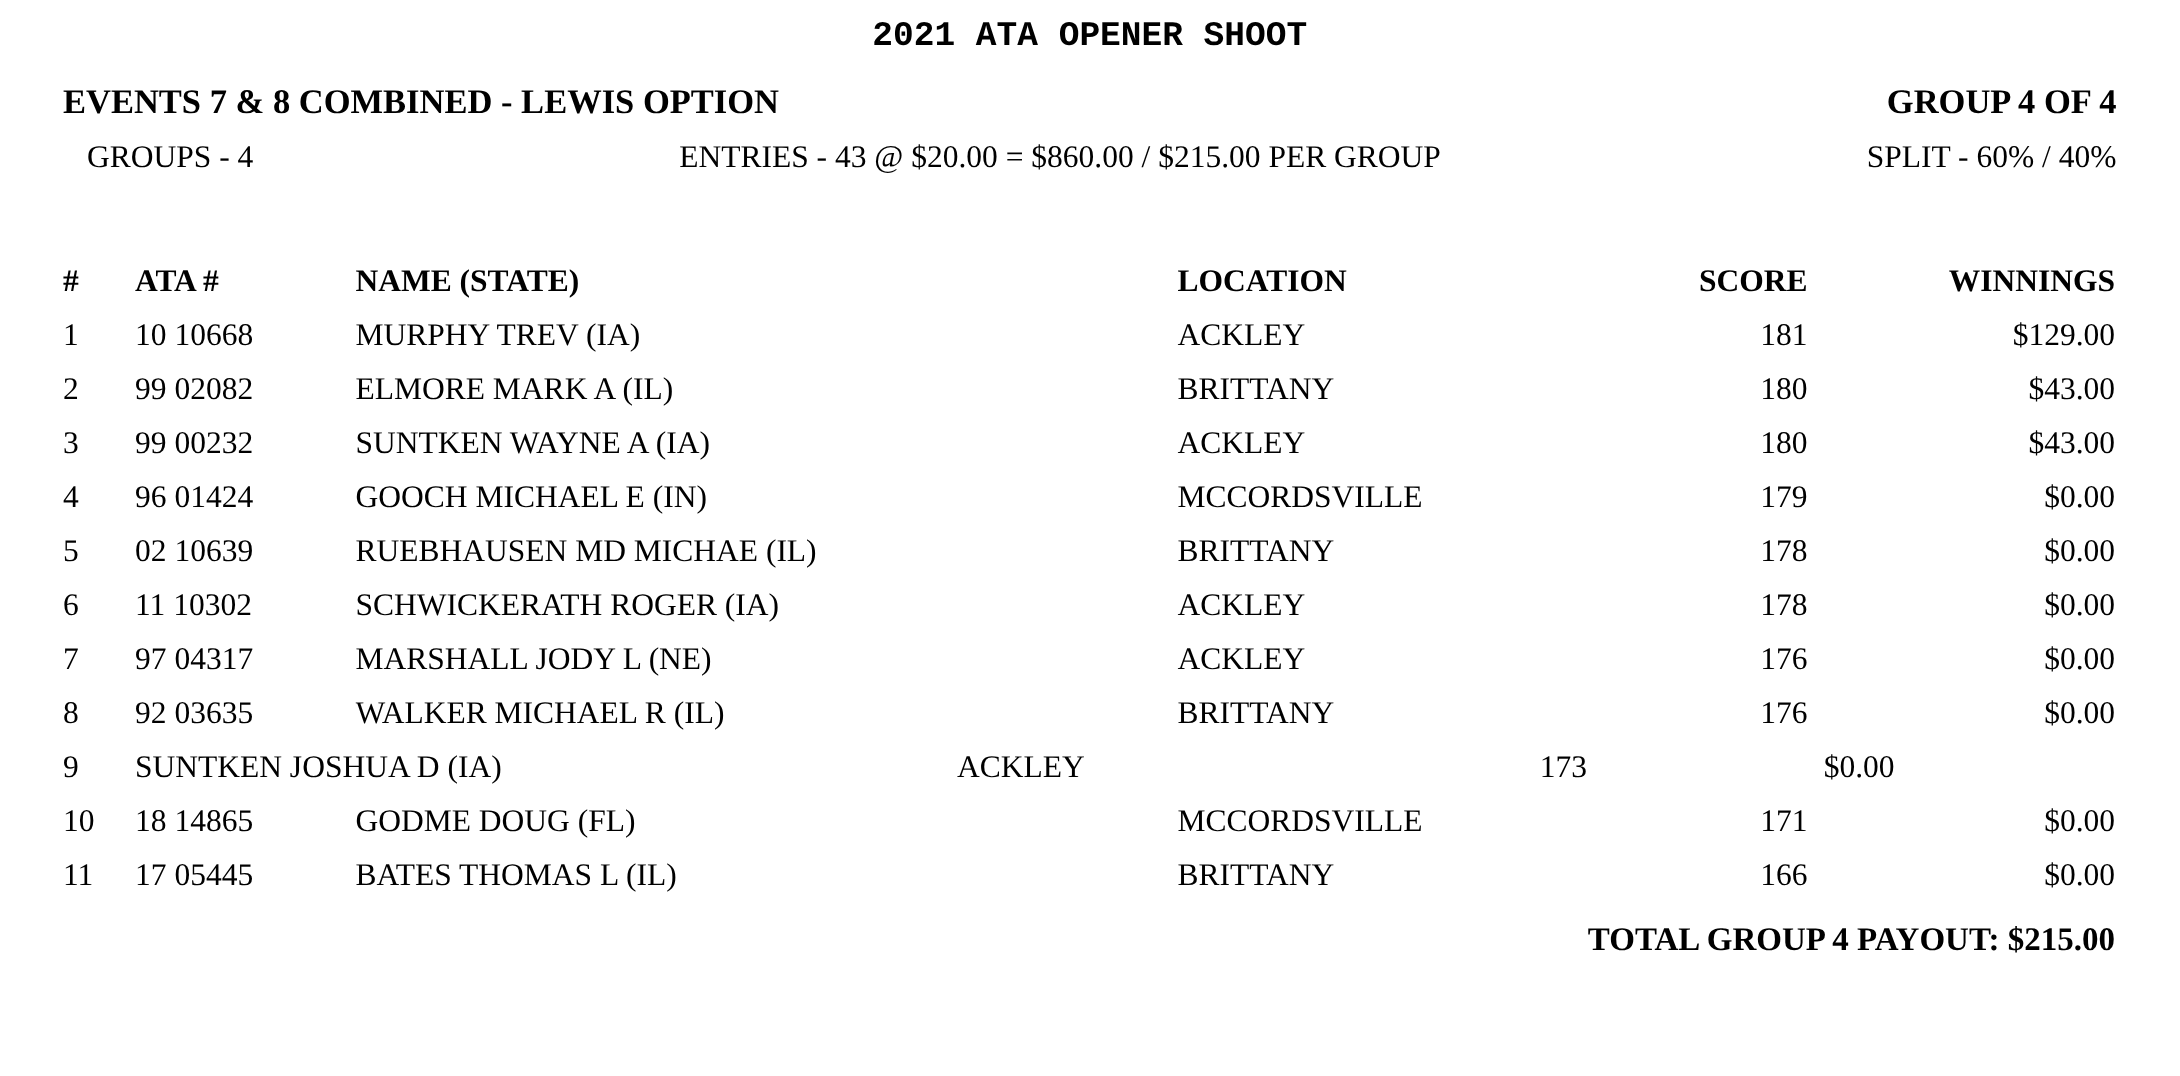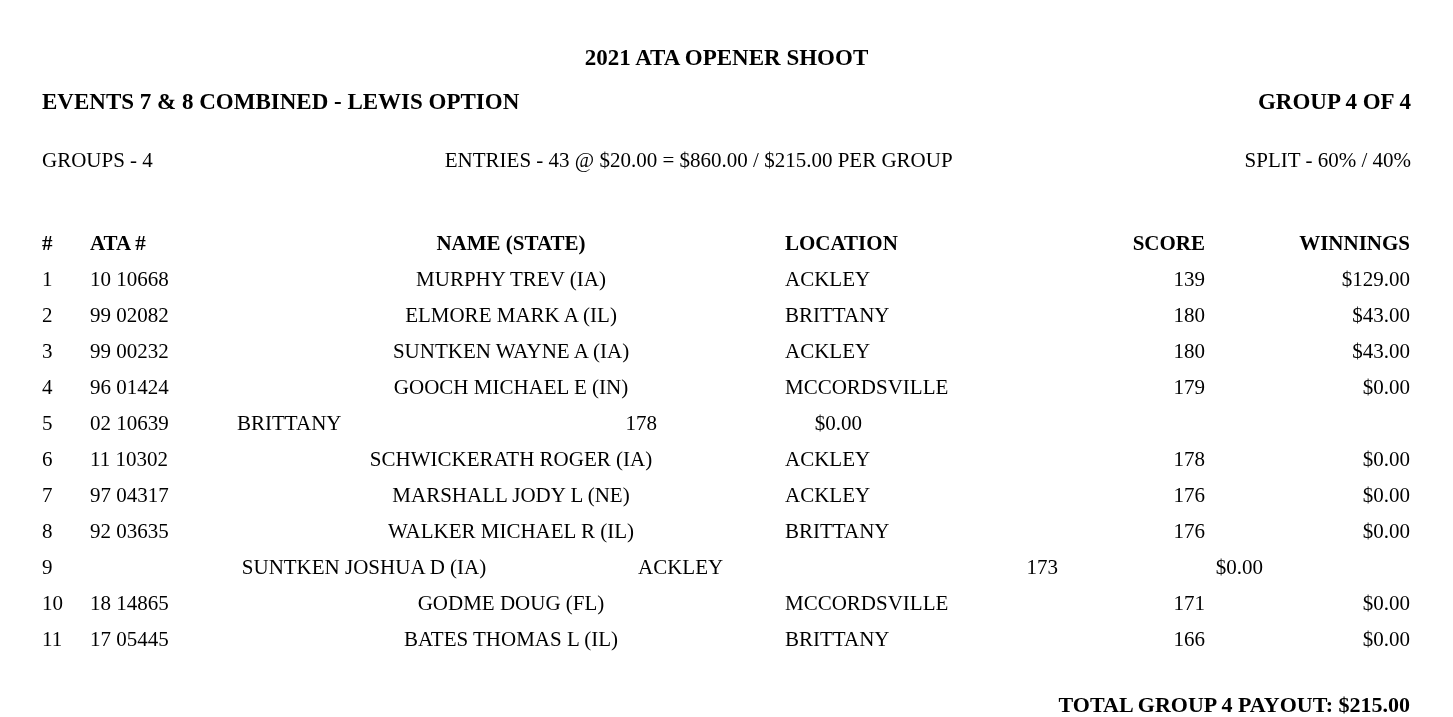--- a/index.html
+++ b/index.html
@@ -10,63 +10,64 @@
     font-family: "Liberation Serif", serif;
     overflow: hidden;
   }
   .page { width: 1453px; height: 717px; position: relative; }
 
   .title {
     text-align: center;
     font-weight: bold;
     font-size: 23px;
     line-height: 24px;
-    padding-top: 46px;
+    padding-top: 12px;
+    font-family: Liberation Mono, monospace;
   }
   .event-line {
     display: flex;
     justify-content: space-between;
     padding: 0 42px 0 42px;
     font-weight: bold;
     font-size: 23px;
     line-height: 24px;
     margin-top: 20px;
   }
   .info-line {
     display: flex;
     justify-content: space-between;
     align-items: baseline;
-    padding: 0 42px 0 42px;
+    padding: 0 42px 0 58px;
     font-size: 21px;
     line-height: 24px;
-    margin-top: 34px;
+    margin-top: 12px;
   }
 
   .table {
     margin-top: 53px;
     padding: 0 43px 0 42px;
     font-size: 21px;
   }
   .tr {
     display: flex;
     line-height: 36px;
     height: 36px;
     white-space: nowrap;
   }
   .tr.head { font-weight: bold; }
   .td { overflow: hidden; }
   .c-rank  { width: 48px;  text-align: left; }
   .c-ata   { width: 147px; text-align: left; }
-  .c-name  { width: 548px; text-align: center; }
+  .c-name  { width: 548px; text-align: left; }
   .c-loc   { width: 335px; text-align: left; }
   .c-score { width: 85px;  text-align: right; }
   .c-win   { width: 205px; text-align: right; }
 
   .footer-line {
-    margin-top: 35px;
+    margin-top: 12px;
     padding-right: 43px;
     text-align: right;
     font-weight: bold;
     font-size: 22px;
     line-height: 26px;
   }
 </style>
 </head>
 <body>
 
@@ -93,21 +94,21 @@
       <div class="td c-loc">LOCATION</div>
       <div class="td c-score">SCORE</div>
       <div class="td c-win">WINNINGS</div>
     </div>
     <div>
   <div class="tr">
     <div class="td c-rank">1</div>
     <div class="td c-ata">10 10668</div>
     <div class="td c-name">MURPHY TREV (IA)</div>
     <div class="td c-loc">ACKLEY</div>
-    <div class="td c-score">139</div>
+    <div class="td c-score">181</div>
     <div class="td c-win">$129.00</div>
   </div>
 
   <div class="tr">
     <div class="td c-rank">2</div>
     <div class="td c-ata">99 02082</div>
     <div class="td c-name">ELMORE MARK A (IL)</div>
     <div class="td c-loc">BRITTANY</div>
     <div class="td c-score">180</div>
     <div class="td c-win">$43.00</div>
@@ -127,20 +128,21 @@
     <div class="td c-ata">96 01424</div>
     <div class="td c-name">GOOCH MICHAEL E (IN)</div>
     <div class="td c-loc">MCCORDSVILLE</div>
     <div class="td c-score">179</div>
     <div class="td c-win">$0.00</div>
   </div>
 
   <div class="tr">
     <div class="td c-rank">5</div>
     <div class="td c-ata">02 10639</div>
+    <div class="td c-name">RUEBHAUSEN MD MICHAE (IL)</div>
     <div class="td c-loc">BRITTANY</div>
     <div class="td c-score">178</div>
     <div class="td c-win">$0.00</div>
   </div>
 
   <div class="tr">
     <div class="td c-rank">6</div>
     <div class="td c-ata">11 10302</div>
     <div class="td c-name">SCHWICKERATH ROGER (IA)</div>
     <div class="td c-loc">ACKLEY</div>

